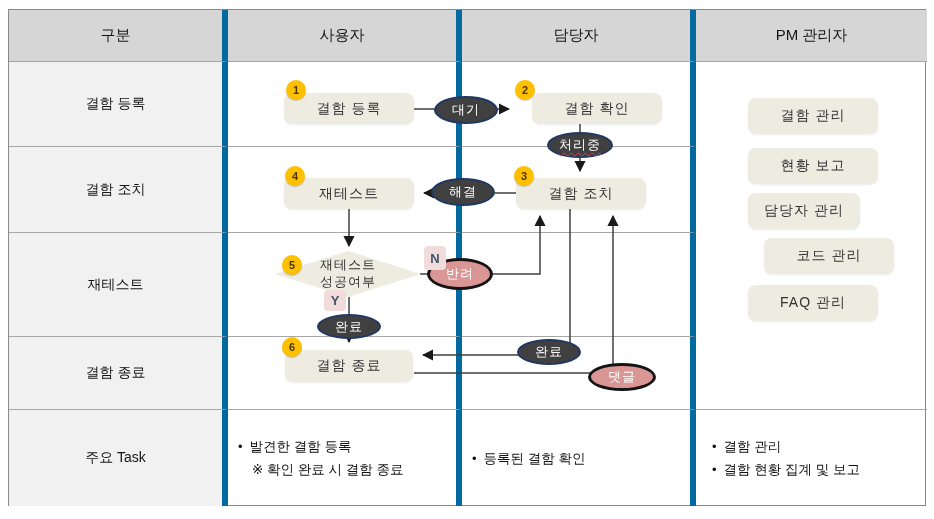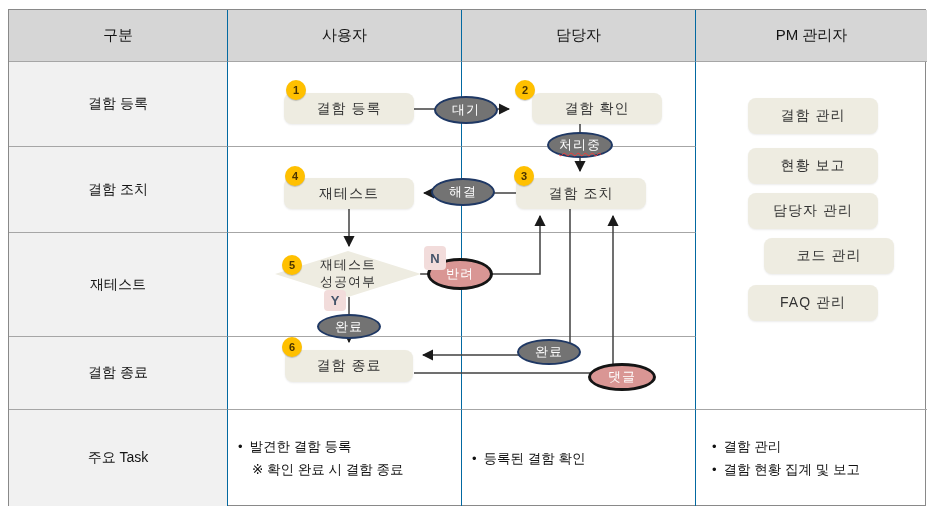--- a/index.html
+++ b/index.html
@@ -5,38 +5,38 @@
   html,body { margin:0; padding:0; background:#fff; }
   body { font-family:"Liberation Sans","DejaVu Sans",sans-serif; }
   .canvas { position:relative; width:934px; height:519px; background:#fff; overflow:hidden; }
 
   
   .grid { position:absolute; left:8px; top:9px; width:918px; height:497px;
           display:grid; box-sizing:border-box;
           grid-template-columns:219px 234px 234px 231px;
           grid-template-rows:52px 85px 86px 104px 73px 96px;
           border:1px solid #898989; background:#fff; }
-  .cell { box-sizing:border-box; border-right:1px solid #0369a1; border-bottom:1px solid #a6a6a6;
+  .cell { box-sizing:border-box; border-right:6px solid #0369a1; border-bottom:1px solid #a6a6a6;
           display:flex; align-items:center; justify-content:center; }
   .last-col { border-right:none; }
   .last-row { border-bottom:none; }
   .head { background:#d6d6d6; font-size:15px; color:#141414; }
   .rowlab { background:#f1f1f1; font-size:14px; color:#141414; }
   .pm-cell { grid-column:4; grid-row:2/6; }
   .taskcell { flex-direction:column; align-items:flex-start; justify-content:center; padding:0 8px 0 10px; }
   .task-line { font-size:13.5px; line-height:23px; color:#111; display:flex; align-items:baseline; white-space:nowrap; }
   .task-line.b::before { content:"•"; margin-right:7px; font-size:13px; }
   .task-line.nb { padding-left:14px; }
 
   
   .node { position:absolute; box-sizing:border-box; display:flex; align-items:center; justify-content:center; z-index:3; }
   .fbox { background:#eeece1; border-radius:8px; font-size:14px; color:#333;
           box-shadow:0 1px 2px rgba(0,0,0,0.08); letter-spacing:1px; }
   .ell  { border-radius:50%; font-size:13px; color:#fff; letter-spacing:1px; }
-  .blue { background:#737373; border:2.5px solid #1f3864; }
+  .blue { background:#404040; border:2.5px solid #1f3864; }
   .pink { background:#d99694; border:3px solid #141414;text-align:right; }
   .badge { width:20px; height:20px; border-radius:50%; background:#ffc000; color:#4a3400;
            font-size:11px; font-weight:bold; z-index:4; box-shadow:0 1px 1px rgba(0,0,0,0.2); }
   .blabel { background:#f2dcdb; border-radius:4px; color:#44546a; font-size:13px; font-weight:600; }
   .dtext { position:absolute; text-align:center; font-size:13px; line-height:17px; color:#333; z-index:3; letter-spacing:1px; }
   .squig { text-decoration:underline wavy #f03b3b 1px; text-underline-offset:3px; }
 
   svg.overlay { position:absolute; left:0; top:0; z-index:2; pointer-events:none; }
 </style>
 </head>
@@ -129,17 +129,17 @@
 
   <div class="node badge" style="left:286px; top:80px;">1</div>
   <div class="node badge" style="left:515px; top:80px;">2</div>
   <div class="node badge" style="left:514px; top:166px;">3</div>
   <div class="node badge" style="left:285px; top:166px;">4</div>
   <div class="node badge" style="left:282px; top:255px;">5</div>
   <div class="node badge" style="left:282px; top:337px;">6</div>
 
   <div class="node fbox" style="left:748px; top:98px;  width:130px; height:36px;">결함 관리</div>
   <div class="node fbox" style="left:748px; top:148px; width:130px; height:36px;">현황 보고</div>
-  <div class="node fbox" style="left:748px; top:193px; width:130px; height:36px;">담당자 관리</div>
+  <div class="node fbox" style="left:748px; top:193px; width:112px; height:36px;">담당자 관리</div>
   <div class="node fbox" style="left:764px; top:238px; width:130px; height:36px;">코드 관리</div>
   <div class="node fbox" style="left:748px; top:285px; width:130px; height:36px;">FAQ 관리</div>
 
 </div>
 
 </body></html>

